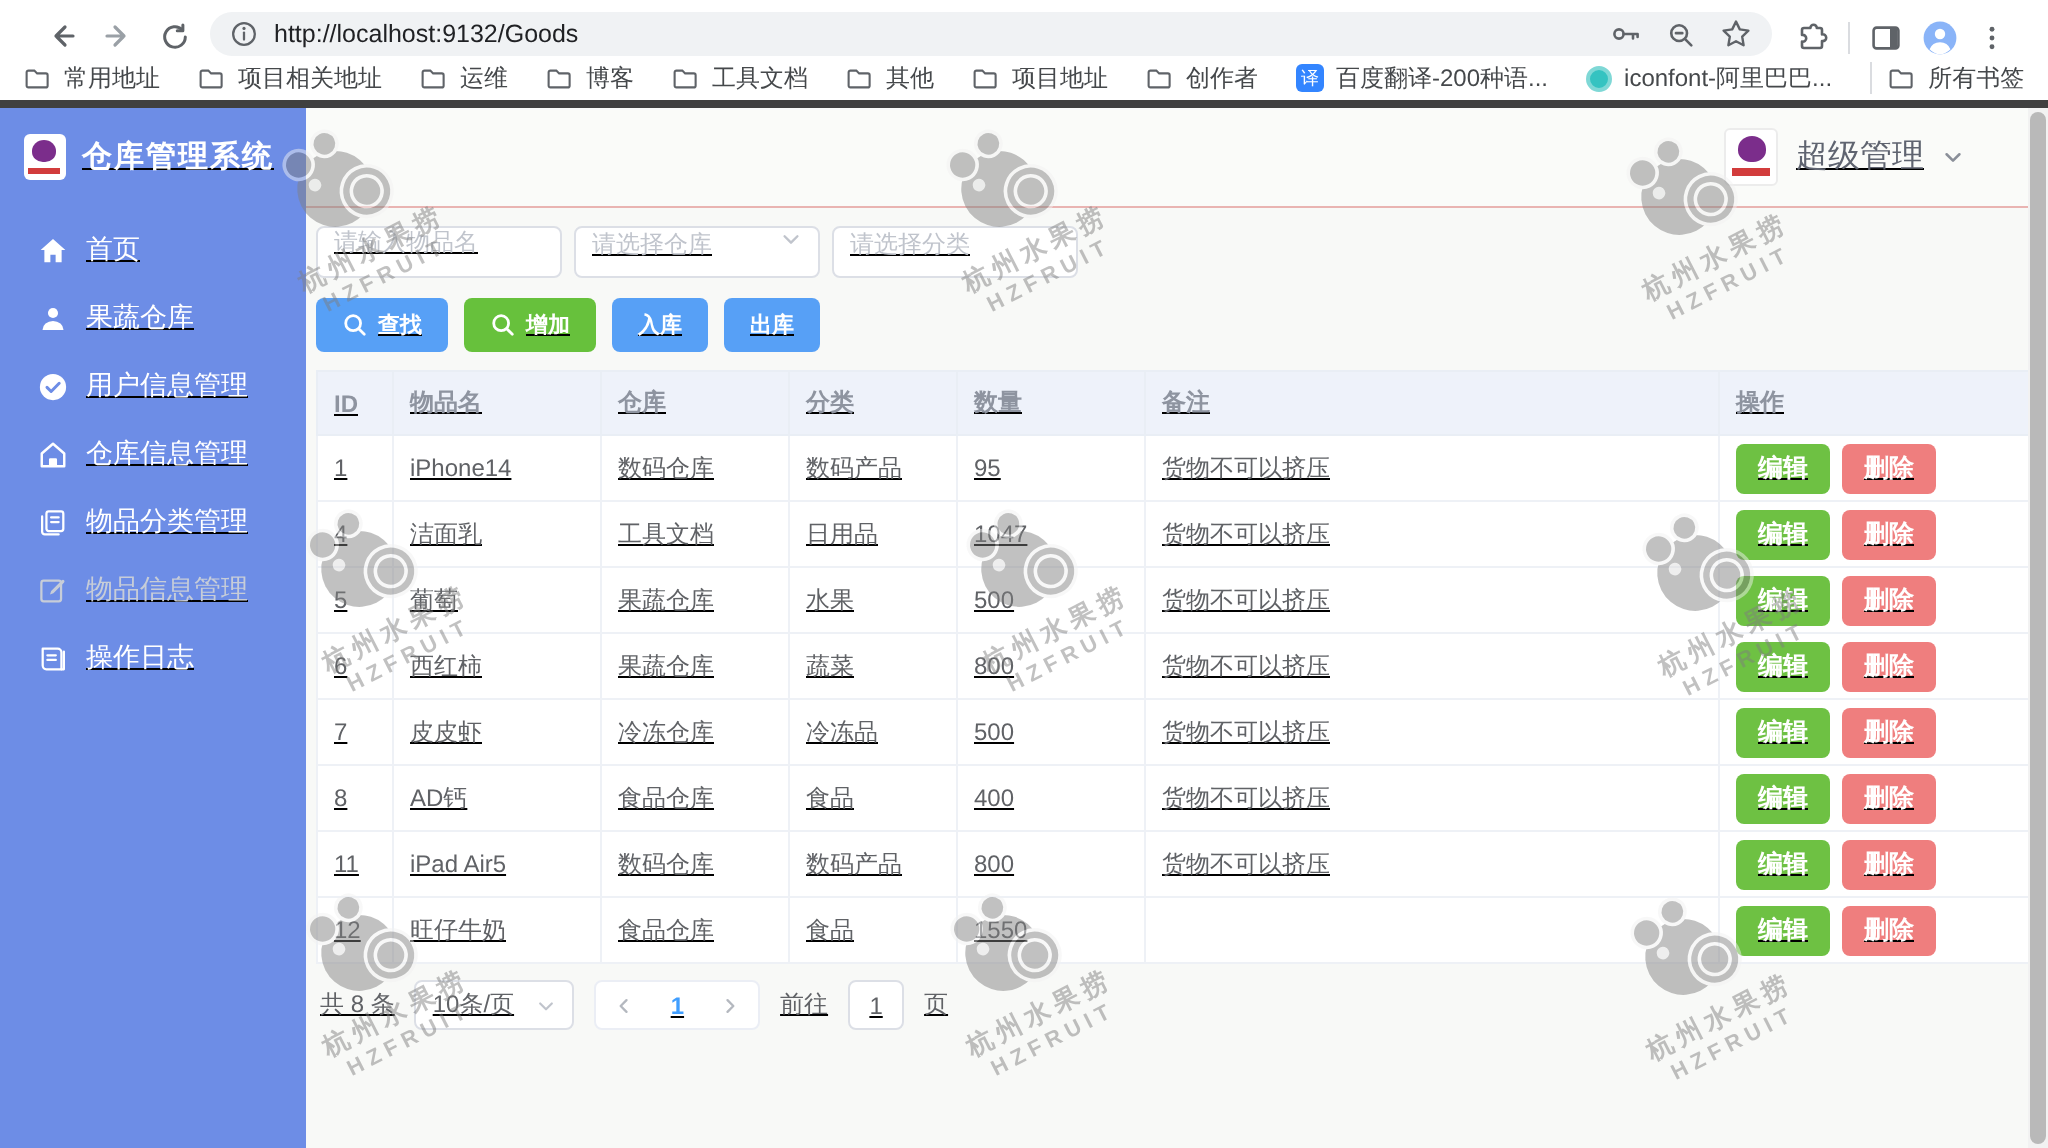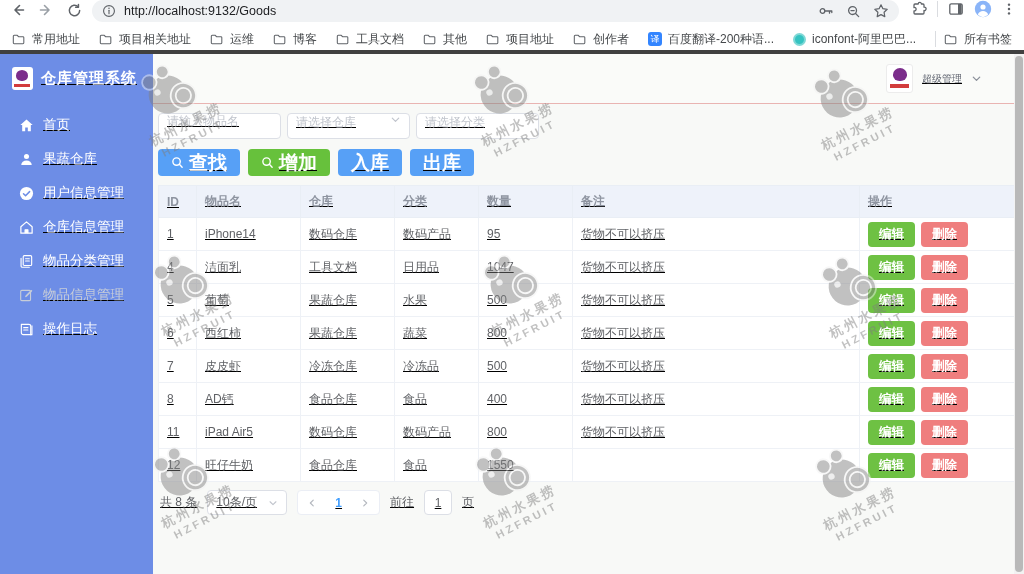--- a/index.html
+++ b/index.html
@@ -1,21 +1,21 @@
 <!DOCTYPE html>
 <html><head>
 <meta charset="utf-8">
 <style>
   * { box-sizing: border-box; margin: 0; padding: 0; }
   html,body { width:1024px; height:574px; overflow:hidden;
     font-family:"Liberation Sans","DejaVu Sans",sans-serif; background:#fff; }
 
   
   .chrome { height:54px; background:#fff; }
-  .toolbar { height:28px; display:flex; align-items:flex-start; padding:0 8px; gap:8px; }
+  .toolbar { height:28px; display:flex; align-items:flex-end; padding:0 21px; gap:8px; }
   .nav-btn { width:20px; height:20px; display:flex; align-items:center; justify-content:center; border:none; background:transparent; color:#5f6368; }
   .nav-btn.fwd { color:#9aa0a6; }
   .url-pill { flex:1; height:22px; background:#f0f2f4; border-radius:12px; display:flex; align-items:center; padding:0 10px; gap:8px; }
   .url-text { font-size:12.5px; color:#202124; }
   .pill-right { margin-left:auto; display:flex; align-items:center; gap:12px; color:#5f6368; }
   .chrome-right { display:flex; align-items:center; gap:10px; padding-left:4px; color:#5f6368; }
   .vdiv { width:1px; height:16px; background:#dadce0; }
   .bookmarks { height:26px; display:flex; align-items:center; padding:0 12px; gap:19px; font-size:12px; color:#45484b; background:#fff; border-bottom:4px solid #404040; }
   .bm { display:flex; align-items:center; gap:6px; white-space:nowrap; }
   .bm-right { margin-left:auto; display:flex; align-items:center; gap:8px; }
@@ -33,29 +33,29 @@
   .menu { margin-top:14px; }
   .menu-item { display:flex; align-items:center; gap:9px; height:34px; padding-left:18px; font-size:13.5px; cursor:pointer; }
   .menu-item .mi { width:16px; height:16px; flex-shrink:0; display:flex; align-items:center; justify-content:center; }
   .menu-item.active { color:#c7cdd8; }
 
   .main { position:relative; flex:1; background:#f8f9f7; }
   .topbar { height:50px; border-bottom:1px solid #e9b4b2; display:flex; align-items:center; justify-content:flex-end; gap:9px; padding-right:42px; background:#faFBf9; }
   .user-logo { width:27px; height:29px; background:#fff; border:1px solid #ececec; border-radius:3px; position:relative; }
   .user-logo .blob { position:absolute; left:6px; top:3px; width:14px; height:13px; background:#7b2d8b; border-radius:50% 50% 45% 45%; }
   .user-logo .tag { position:absolute; left:3px; bottom:4px; width:19px; height:4px; background:#d23c3c; }
-  .user-name { font-size:10px; color:#5f6470; }
+  .user-name { font-size:16px; color:#5f6470; }
 
   .filters { display:flex; gap:6px; padding:9px 0 0 5px; }
   .field { width:123px; height:26px; background:#fff; border:1px solid #dcdfe6; border-radius:4px; display:flex; align-items:flex-start; justify-content:space-between; padding:0 8px; color:#c0c4cc; font-size:12px; }
   .field input { border:none; outline:none; width:100%; font-size:12px; color:#606266; background:transparent; }
   .field input::placeholder { color:#c0c4cc; }
 
   .actions { display:flex; gap:8px; padding:10px 0 9px 5px; }
-  .btn { height:27px; border:none; border-radius:4px; color:#fff; font-size:19px; font-weight:700; display:flex; align-items:center; gap:5px; padding:0 13px; cursor:pointer; }
+  .btn { height:27px; border:none; border-radius:4px; color:#fff; font-size:11px; font-weight:700; display:flex; align-items:center; gap:5px; padding:0 13px; cursor:pointer; }
   .btn-primary { background:#57a0f6; }
   .btn-success { background:#67c13c; }
 
   table.tbl { width:calc(100% - 11px); margin-left:5px; border-collapse:collapse; background:#fff; }
   .tbl th { background:#eef2fa; color:#8e94a0; font-weight:700; font-size:12px; text-align:left; padding:7px 8px; border:1px solid #e9eef5; }
   .tbl td { font-size:12px; color:#606266; padding:0 8px; height:33px; border:1px solid #eef1f6; background:#fff; }
   .ops { display:flex; gap:6px; }
   .mini { height:25px; padding:0 11px; border:none; border-radius:4px; color:#fff; font-size:12.5px; font-weight:700; cursor:pointer; }
   .mini.edit { background:#6ec143; }
   .mini.del { background:#ef7e7e; }

